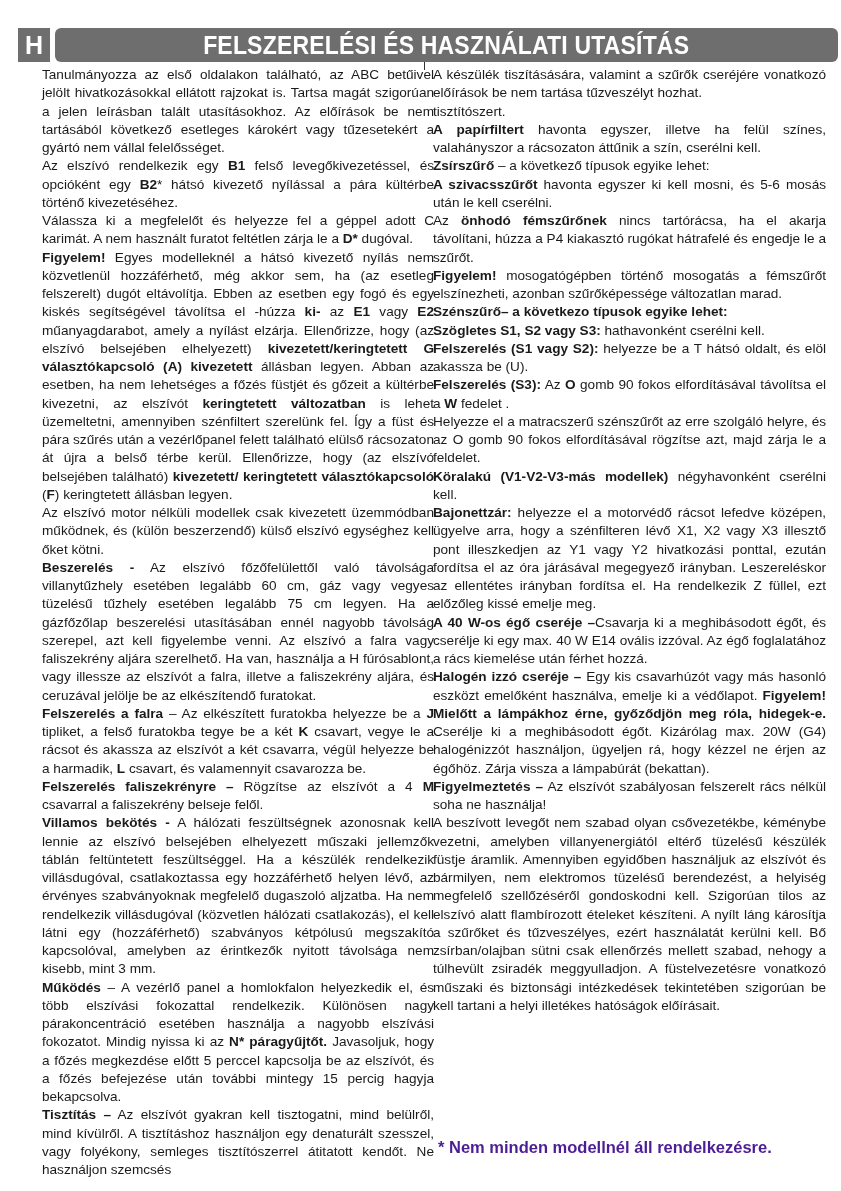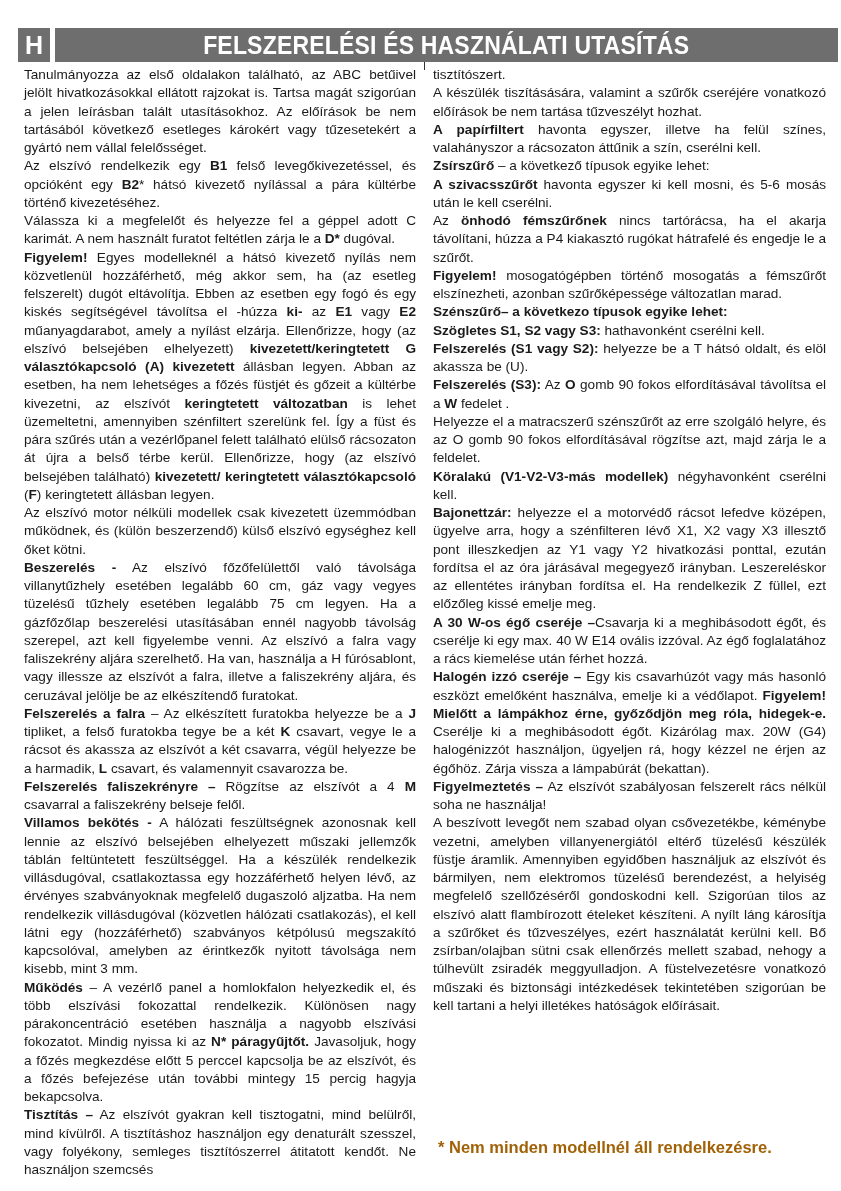--- a/index.html
+++ b/index.html
@@ -4,30 +4,30 @@
 <style>
   html, body { margin:0; padding:0; background:#ffffff; }
   body { width:841px; height:1191px; position:relative; overflow:hidden;
          font-family:"Liberation Sans", sans-serif; color:#1a1a1a; }
   .lang-box { position:absolute; left:18px; top:28px; width:32px; height:34px;
               background:#6e6e6e; color:#fff; font-weight:bold; font-size:25px;
               display:flex; align-items:center; justify-content:center; }
   .title-bar { position:absolute; left:55px; top:28px; width:783px; height:34px;
                background:#6e6e6e; color:#fff; font-weight:bold; font-size:25px;
                display:flex; align-items:center; justify-content:center;
-               letter-spacing:0.2px; transform-origin:center; }
+               letter-spacing:0.2px; transform-origin:center;border-radius:6px; }
   .title-bar span { display:inline-block; transform:scaleX(0.92); }
   .divider { position:absolute; left:424px; top:62px; width:1px; height:8px; background:#333; }
   .col { position:absolute; top:66px; font-size:13.6px; line-height:18.25px;
          text-align:justify; }
   .col p { margin:0; }
-  .col-left { left:24px; width:392px; }
+  .col-left { left:42px; width:392px; }
   .col-right { left:433px; width:393px; }
   b { font-weight:bold; }
-  .footnote { position:absolute; left:438px; top:1138px; font-size:16.5px; font-weight:bold; color:#a16207; }
+  .footnote { position:absolute; left:438px; top:1138px; font-size:16.5px; font-weight:bold; color:#4c1d95; }
 </style>
 </head>
 <body>
 
 <div class="lang-box">
   <span>H</span>
 </div>
 <div class="title-bar">
   <span>FELSZERELÉSI ÉS HASZNÁLATI UTASÍTÁS</span>
 </div>
@@ -40,33 +40,33 @@
     <p><b>Figyelem!</b><span> Egyes modelleknél a hátsó kivezető nyílás nem közvetlenül hozzáférhető, még akkor sem, ha (az esetleg felszerelt) dugót eltávolítja. Ebben az esetben egy fogó és egy kiskés segítségével távolítsa el -húzza </span><b>ki-</b><span> az </span><b>E1</b><span> vagy </span><b>E2</b><span> műanyagdarabot, amely a nyílást elzárja. Ellenőrizze, hogy (az elszívó belsejében elhelyezett) </span><b>kivezetett/keringtetett G választókapcsoló (A) kivezetett</b><span> állásban legyen. Abban az esetben, ha nem lehetséges a főzés füstjét és gőzeit a kültérbe kivezetni, az elszívót </span><b>keringtetett változatban</b><span> is lehet üzemeltetni, amennyiben szénfiltert szerelünk fel. Így a füst és pára szűrés után a vezérlőpanel felett található elülső rácsozaton át újra a belső térbe kerül. Ellenőrizze, hogy (az elszívó belsejében található) </span><b>kivezetett/ keringtetett választókapcsoló</b><span> (</span><b>F</b><span>) keringtetett állásban legyen.</span></p>
     <p><span> Az elszívó motor nélküli modellek csak kivezetett üzemmódban működnek, és (külön beszerzendő) külső elszívó egységhez kell őket kötni.</span></p>
     <p><b>Beszerelés -</b><span> Az elszívó főzőfelülettől való távolsága villanytűzhely esetében legalább 60 cm, gáz vagy vegyes tüzelésű tűzhely esetében legalább 75 cm legyen. Ha a gázfőzőlap beszerelési utasításában ennél nagyobb távolság szerepel, azt kell figyelembe venni. Az elszívó a falra vagy faliszekrény aljára szerelhető. Ha van, használja a H fúrósablont, vagy illessze az elszívót a falra, illetve a faliszekrény aljára, és ceruzával jelölje be az elkészítendő furatokat.</span></p>
     <p><b>Felszerelés a falra</b><span> – Az elkészített furatokba helyezze be a </span><b>J</b><span> tipliket, a felső furatokba tegye be a két </span><b>K</b><span> csavart, vegye le a rácsot és akassza az elszívót a két csavarra, végül helyezze be a harmadik, </span><b>L</b><span> csavart, és valamennyit csavarozza be.</span></p>
     <p><b>Felszerelés faliszekrényre –</b><span> Rögzítse az elszívót a 4 </span><b>M</b><span> csavarral a faliszekrény belseje felől.</span></p>
     <p><b>Villamos bekötés -</b><span> A hálózati feszültségnek azonosnak kell lennie az elszívó belsejében elhelyezett műszaki jellemzők táblán feltüntetett feszültséggel. Ha a készülék rendelkezik villásdugóval, csatlakoztassa egy hozzáférhető helyen lévő, az érvényes szabványoknak megfelelő dugaszoló aljzatba. Ha nem rendelkezik villásdugóval (közvetlen hálózati csatlakozás), el kell látni egy (hozzáférhető) szabványos kétpólusú megszakító kapcsolóval, amelyben az érintkezők nyitott távolsága nem kisebb, mint 3 mm.</span></p>
     <p><b>Működés</b><span> – A vezérlő panel a homlokfalon helyezkedik el, és több elszívási fokozattal rendelkezik. Különösen nagy párakoncentráció esetében használja a nagyobb elszívási fokozatot. Mindig nyissa ki az </span><b>N* páragyűjtőt.</b><span> Javasoljuk, hogy a főzés megkezdése előtt 5 perccel kapcsolja be az elszívót, és a főzés befejezése után további mintegy 15 percig hagyja bekapcsolva.</span></p>
     <p><b>Tisztítás –</b><span> Az elszívót gyakran kell tisztogatni, mind belülről, mind kívülről. A tisztításhoz használjon egy denaturált szesszel, vagy folyékony, semleges tisztítószerrel átitatott kendőt. Ne használjon szemcsés</span></p>
   </div>
 <div class="col col-right" id="col-right">
+    <p><span>A készülék tiszításására, valamint a szűrők cseréjére vonatkozó előírások be nem tartása tűzveszélyt hozhat.</span></p>
     <p><span>tisztítószert.</span></p>
-    <p><span>A készülék tiszításására, valamint a szűrők cseréjére vonatkozó előírások be nem tartása tűzveszélyt hozhat.</span></p>
     <p><b>A papírfiltert</b><span> havonta egyszer, illetve ha felül színes, valahányszor a rácsozaton áttűnik a szín, cserélni kell.</span></p>
     <p><b>Zsírszűrő</b><span> – a következő típusok egyike lehet:</span></p>
     <p><b>A szivacsszűrőt</b><span> havonta egyszer ki kell mosni, és 5-6 mosás után le kell cserélni.</span></p>
     <p><span> Az </span><b>önhodó fémszűrőnek</b><span> nincs tartórácsa, ha el akarja távolítani, húzza a P4 kiakasztó rugókat hátrafelé és engedje le a szűrőt.</span></p>
     <p><b>Figyelem!</b><span> mosogatógépben történő mosogatás a fémszűrőt elszínezheti, azonban szűrőképessége változatlan marad.</span></p>
     <p><b>Szénszűrő– a következo típusok egyike lehet:</b></p>
     <p><b> Szögletes S1, S2 vagy S3:</b><span> hathavonként cserélni kell.</span></p>
     <p><b>Felszerelés (S1 vagy S2):</b><span> helyezze be a T hátsó oldalt, és elöl akassza be (U).</span></p>
     <p><b>Felszerelés (S3):</b><span> Az </span><b>O</b><span> gomb 90 fokos elfordításával távolítsa el a </span><b>W</b><span> fedelet .</span></p>
     <p><span>Helyezze el a matracszerű szénszűrőt az erre szolgáló helyre, és az O gomb 90 fokos elfordításával rögzítse azt, majd zárja le a feldelet.</span></p>
     <p><b>Köralakú (V1-V2-V3-más modellek)</b><span> négyhavonként cserélni kell.</span></p>
     <p><b>Bajonettzár:</b><span> helyezze el a motorvédő rácsot lefedve középen, ügyelve arra, hogy a szénfilteren lévő X1, X2 vagy X3 illesztő pont illeszkedjen az Y1 vagy Y2 hivatkozási ponttal, ezután fordítsa el az óra járásával megegyező irányban. Leszereléskor az ellentétes irányban fordítsa el. Ha rendelkezik Z füllel, ezt előzőleg kissé emelje meg.</span></p>
-    <p><b>A 30 W-os égő cseréje –</b><span>Csavarja ki a meghibásodott égőt, és cserélje ki egy max. 40 W E14 ovális izzóval. Az égő foglalatához a rács kiemelése után férhet hozzá.</span></p>
+    <p><b>A 40 W-os égő cseréje –</b><span>Csavarja ki a meghibásodott égőt, és cserélje ki egy max. 40 W E14 ovális izzóval. Az égő foglalatához a rács kiemelése után férhet hozzá.</span></p>
     <p><b>Halogén izzó cseréje –</b><span> Egy kis csavarhúzót vagy más hasonló eszközt emelőként használva, emelje ki a védőlapot. </span><b>Figyelem! Mielőtt a lámpákhoz érne, győződjön meg róla, hidegek-e.</b><span> Cserélje ki a meghibásodott égőt. Kizárólag max. 20W (G4) halogénizzót használjon, ügyeljen rá, hogy kézzel ne érjen az égőhöz. Zárja vissza a lámpabúrát (bekattan).</span></p>
     <p><b>Figyelmeztetés –</b><span> Az elszívót szabályosan felszerelt rács nélkül soha ne használja!</span></p>
     <p><span>A beszívott levegőt nem szabad olyan csővezetékbe, kéménybe vezetni, amelyben villanyenergiától eltérő tüzelésű készülék füstje áramlik. Amennyiben egyidőben használjuk az elszívót és bármilyen, nem elektromos tüzelésű berendezést, a helyiség megfelelő szellőzéséről gondoskodni kell. Szigorúan tilos az elszívó alatt flambírozott ételeket készíteni. A nyílt láng károsítja a szűrőket és tűzveszélyes, ezért használatát kerülni kell. Bő zsírban/olajban sütni csak ellenőrzés mellett szabad, nehogy a túlhevült zsiradék meggyulladjon. A füstelvezetésre vonatkozó műszaki és biztonsági intézkedések tekintetében szigorúan be kell tartani a helyi illetékes hatóságok előírásait.</span></p>
   </div>
 
 <div class="footnote">* Nem minden modellnél áll rendelkezésre.</div>
 
 </body></html>

